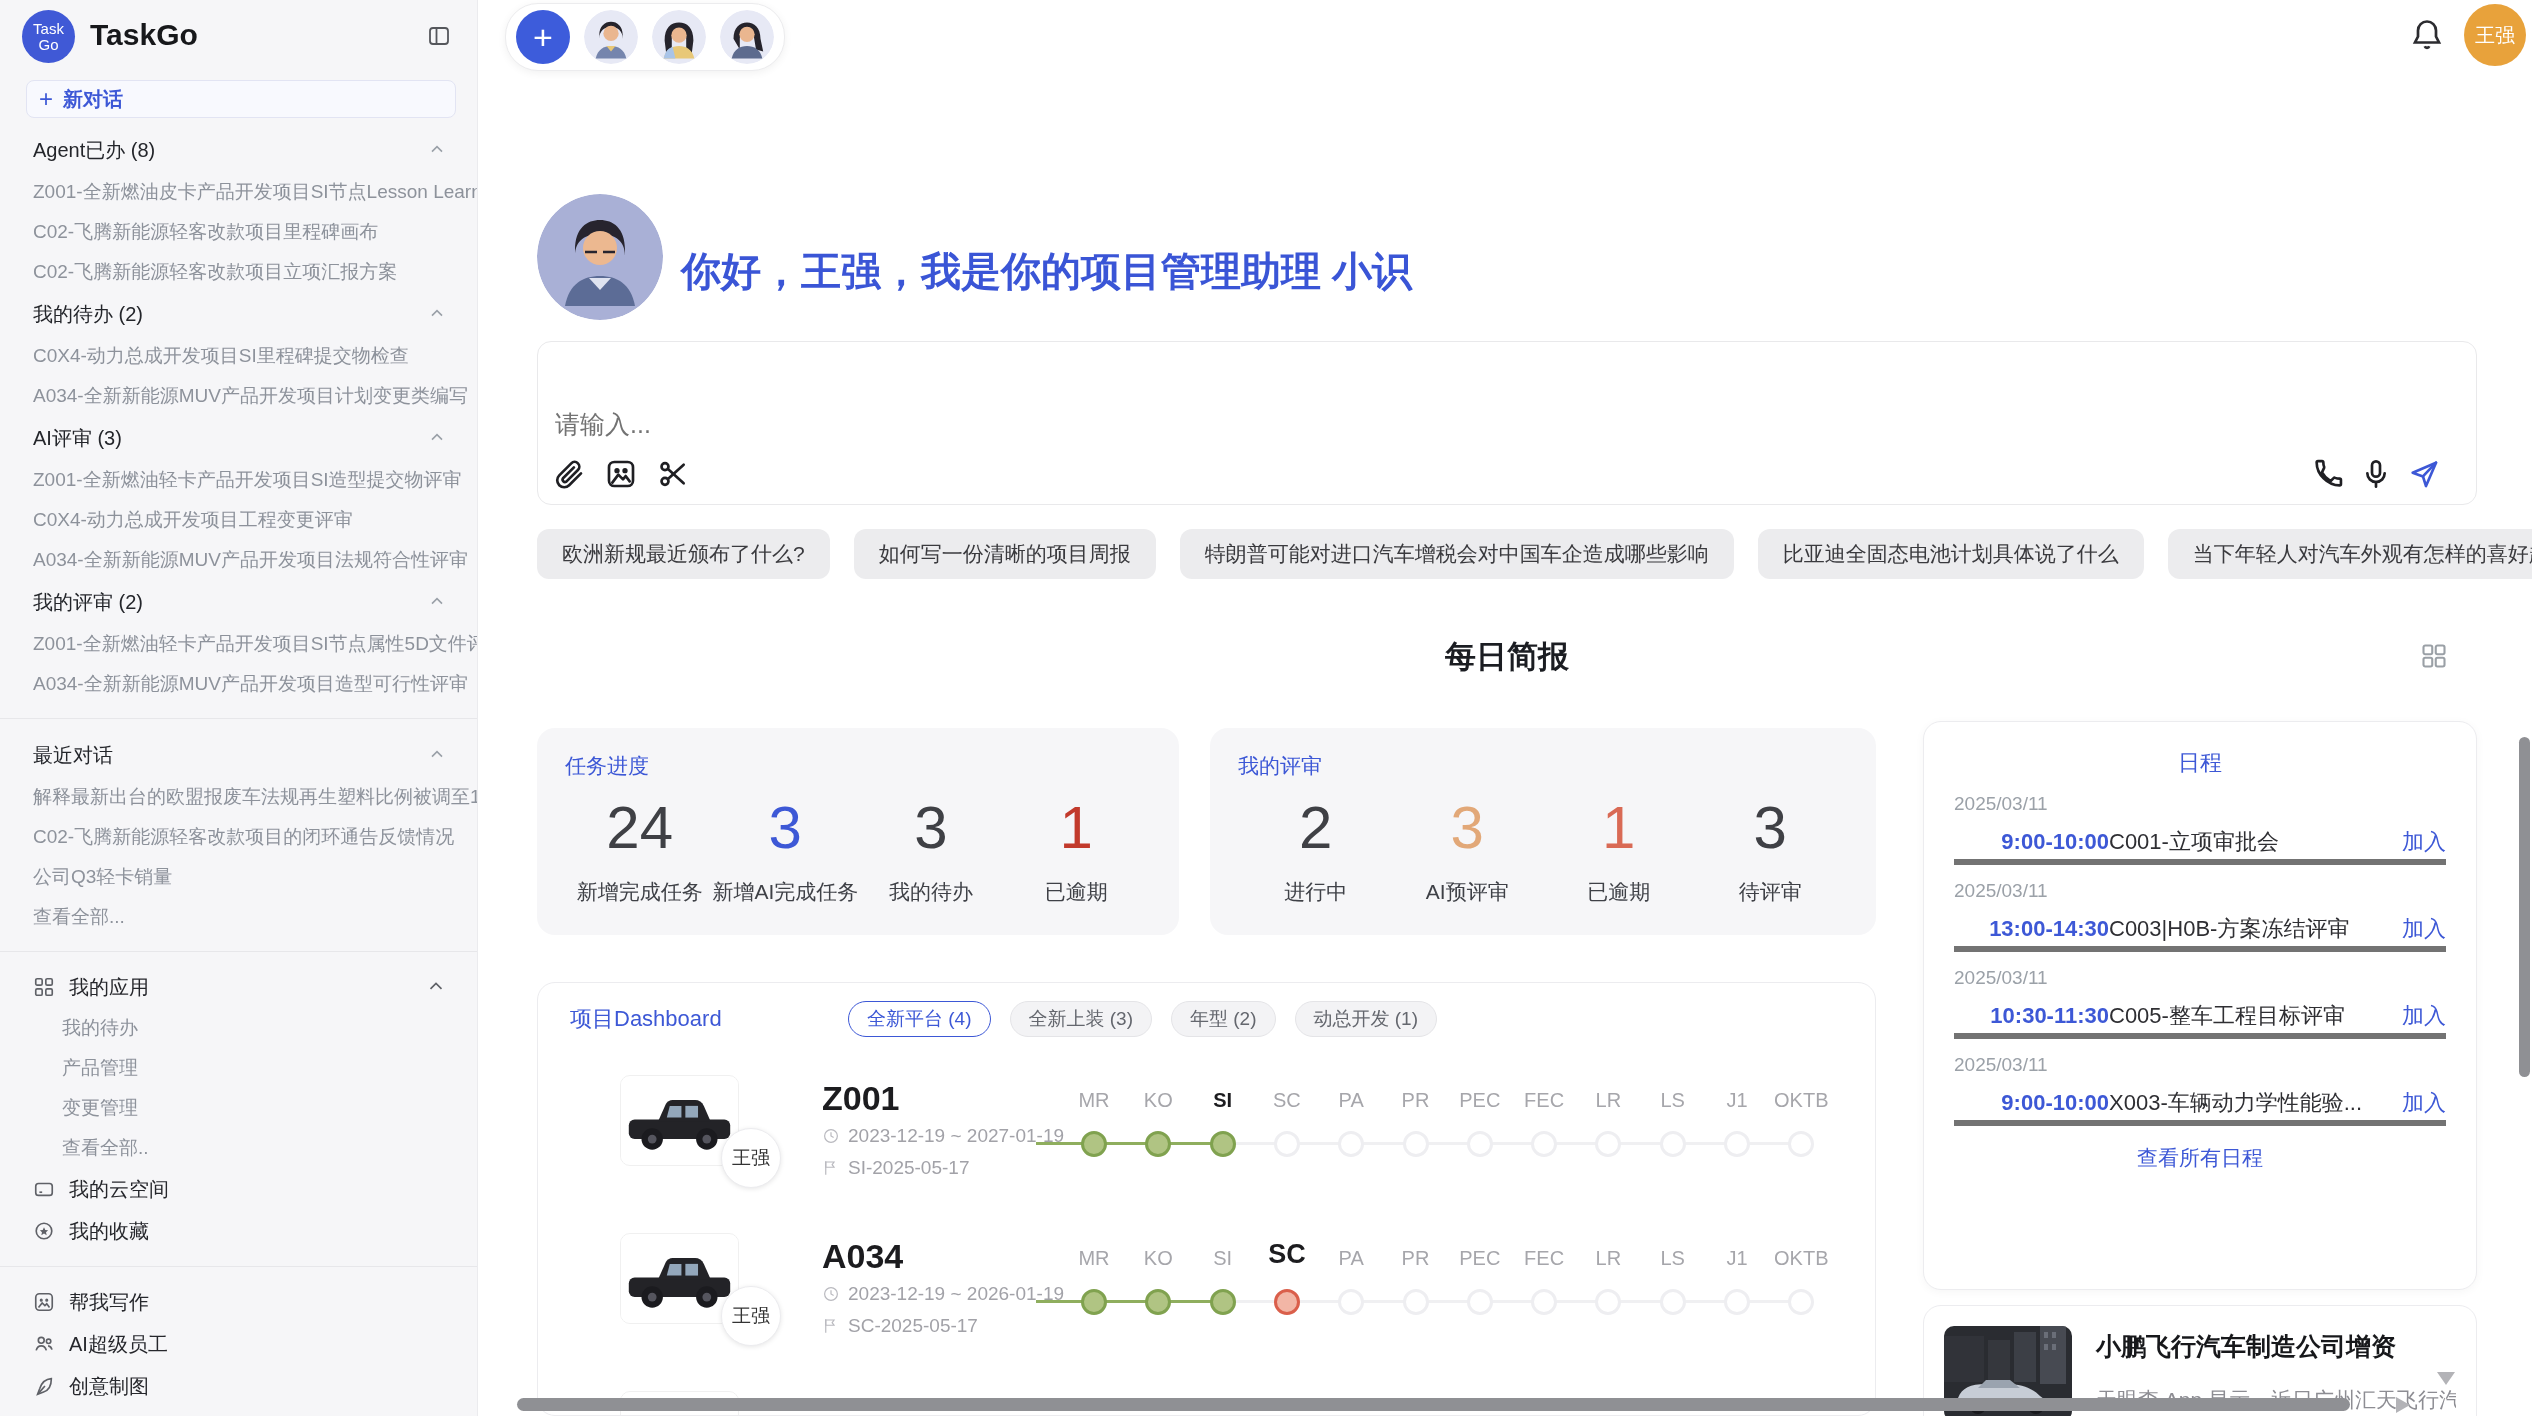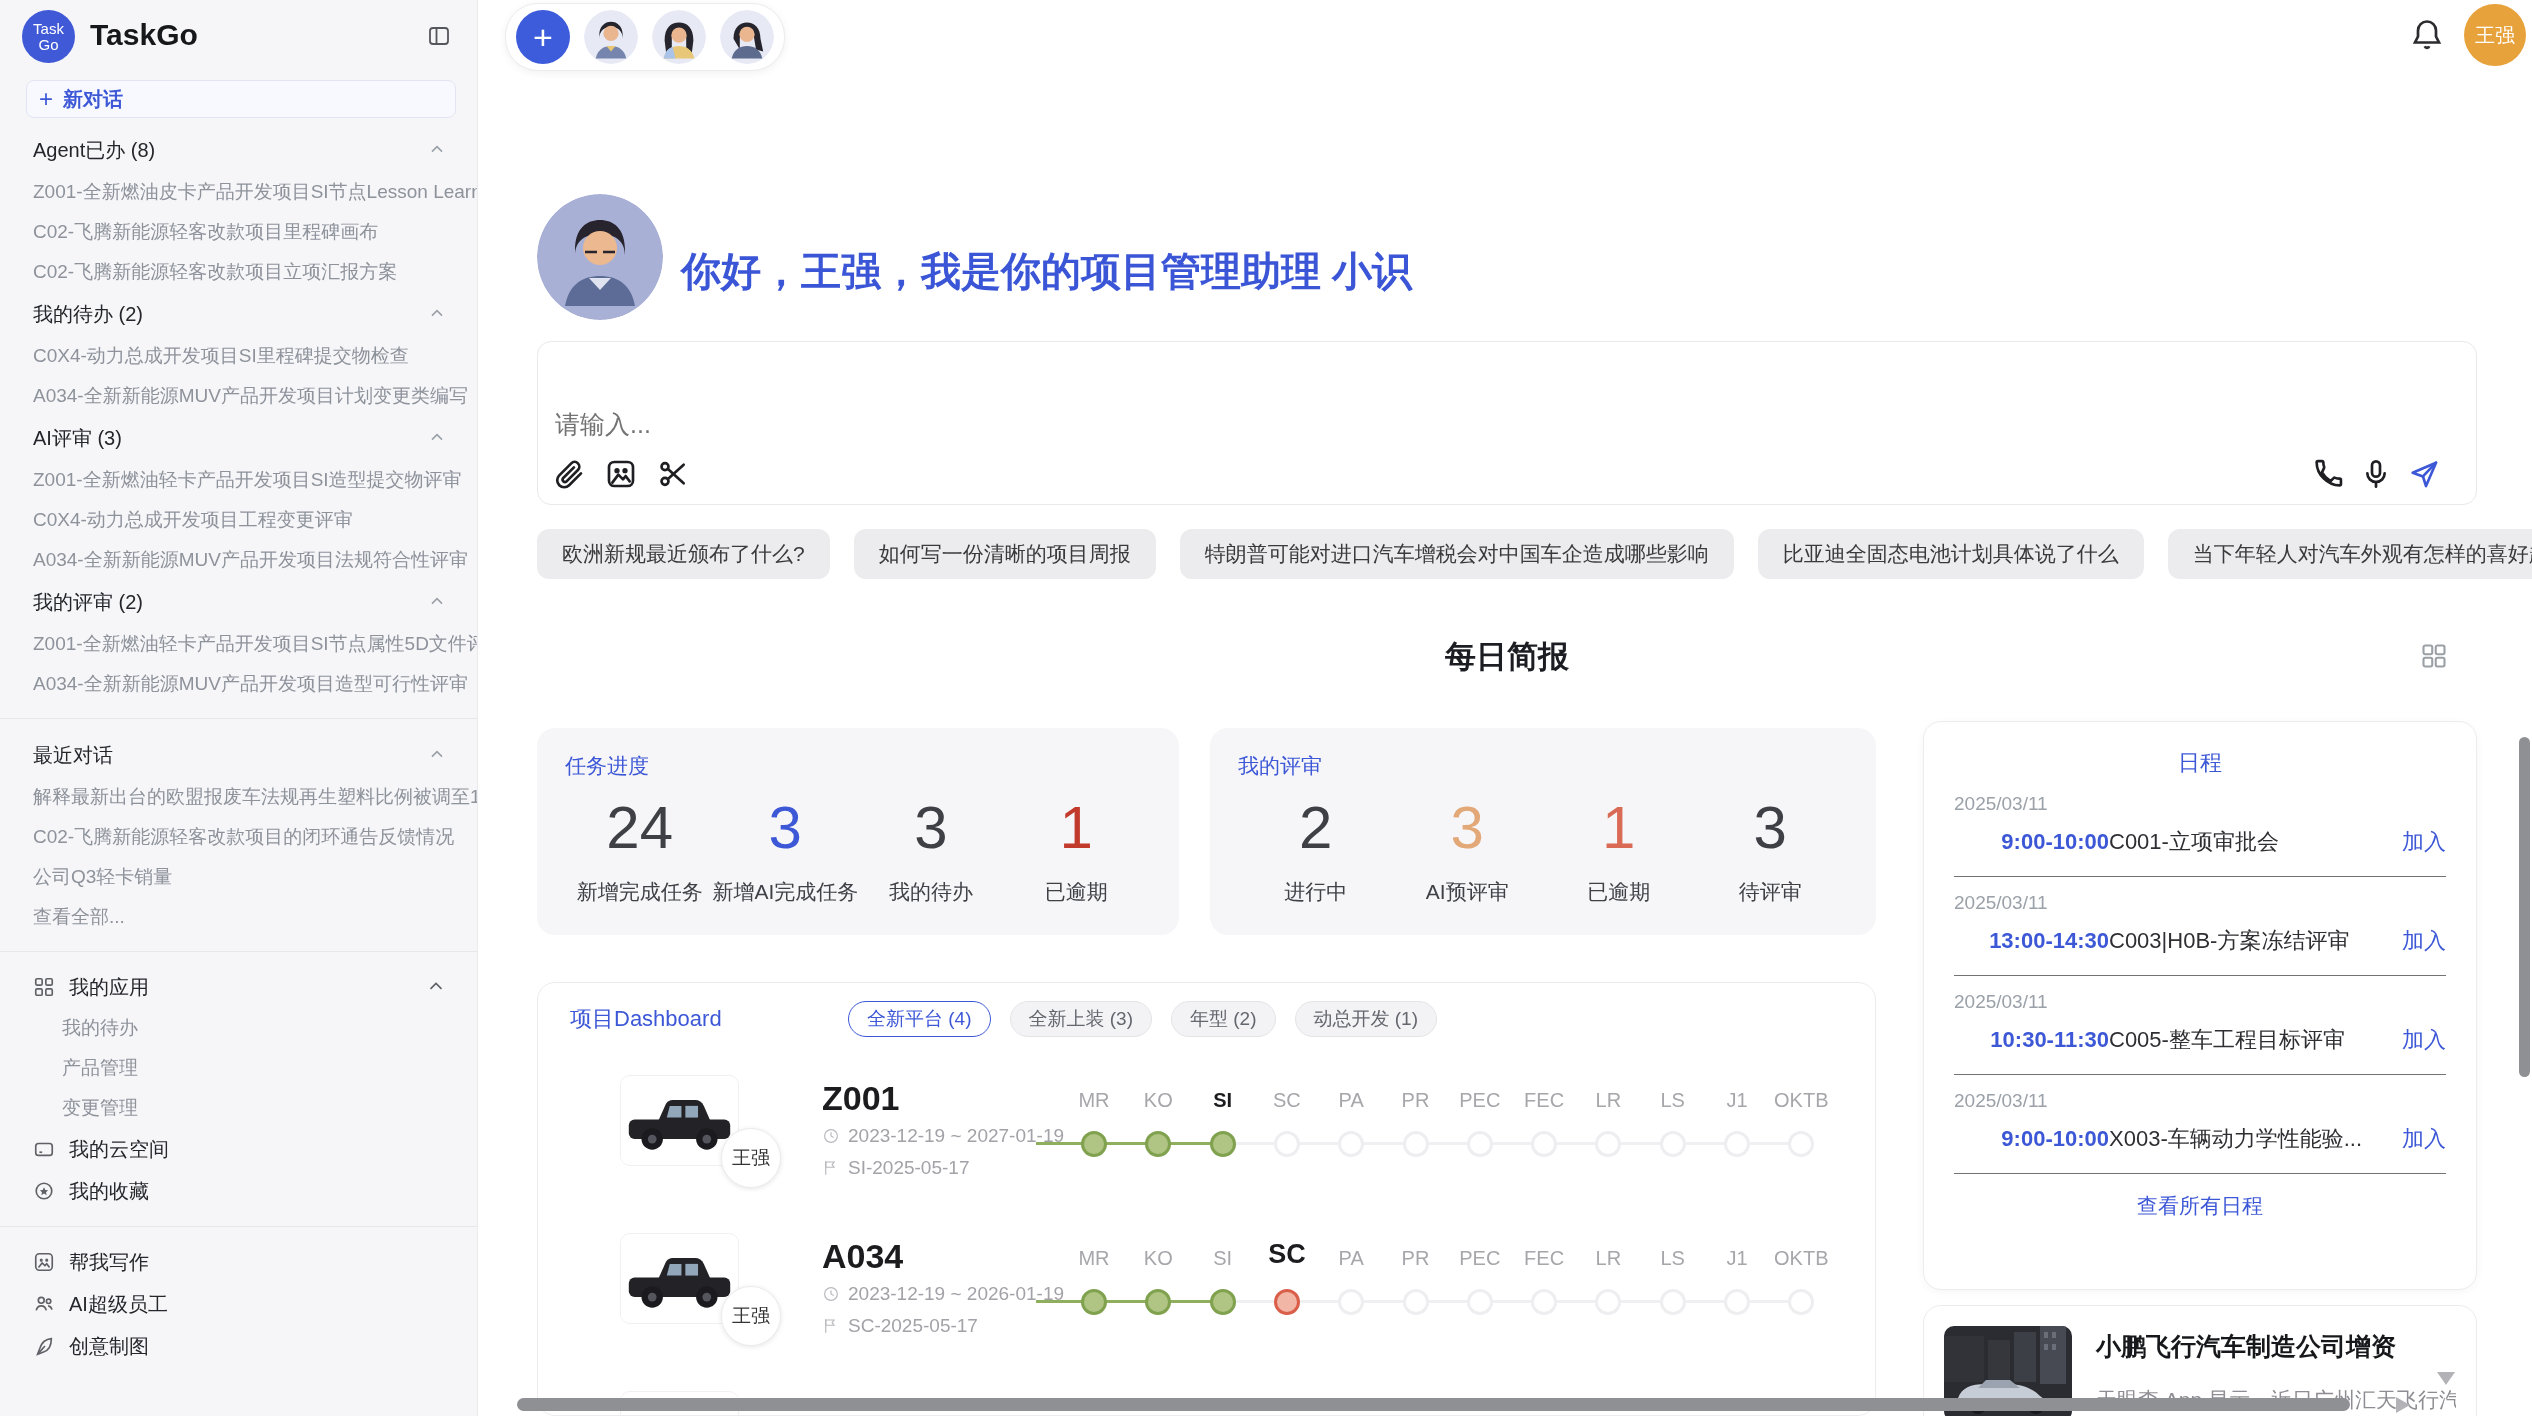--- a/index.html
+++ b/index.html
@@ -82,21 +82,21 @@
   .ms-label.big{font-size:27px;top:6px;}
   .ms-dot{position:absolute;top:56px;width:26px;height:26px;border-radius:50%;box-sizing:border-box;background:#fff;border:3px solid #eeeef1;}
   .ms-dot.done{background:#b0c483;border-color:#80a24f;}
   .ms-dot.overdue{background:#f2b6a6;border-color:#da5f4b;}
   .ms-line{position:absolute;top:67px;height:3px;background:#f0f0f2;}
   .ms-line.done{background:#8fae5e;}
   
   .sched-card{position:absolute;left:1923px;top:721px;width:554px;height:569px;border:1px solid #ececef;border-radius:18px;background:#fff;box-sizing:border-box;box-shadow:0 2px 10px rgba(0,0,0,.04);}
   .sched-title{text-align:center;padding-top:26px;font-size:22px;color:#3d58d6;}
   .sched-list{padding:0 30px;}
-  .sch-entry{padding:15px 0 19px;border-bottom:1px solid #737373;}
+  .sch-entry{padding:15px 0 2px;border-bottom:6px solid #737373;}
   .sch-date{font-size:19px;color:#9ba1a8;margin-bottom:12px;}
   .sch-row{display:flex;align-items:center;}
   .sch-time{width:155px;font-size:22px;font-weight:bold;color:#3d58d6;white-space:nowrap;text-align:right;}
   .sch-title{flex:1;font-size:22px;color:#2f2f33;white-space:nowrap;overflow:hidden;}
   .sch-join{font-size:22px;color:#3d58d6;cursor:pointer;margin-left:12px;}
   .sched-footer{text-align:center;margin-top:18px;font-size:21px;color:#3d58d6;cursor:pointer;}
   
   .news-card{position:absolute;left:1923px;top:1305px;width:554px;height:150px;border:1px solid #ececef;border-radius:18px;background:#fff;box-sizing:border-box;}
   .news-img{position:absolute;left:20px;top:20px;width:128px;height:95px;border-radius:10px;overflow:hidden;}
   .news-img svg{width:100%;height:100%;}
@@ -209,20 +209,21 @@
       </svg>
       <span class="grow">我的应用</span>
       <svg class="chev" viewBox="0 0 24 24">
           <polyline points="6,14 12,8 18,14"></polyline>
         </svg>
     </div>
     <div id="sb-app-items">
         <div class="sb-item sub">我的待办</div>
         <div class="sb-item sub">产品管理</div>
         <div class="sb-item sub">变更管理</div>
+        <div class="sb-item sub">查看全部..</div>
       </div>
 
     <div class="sb-row">
       <svg viewBox="0 0 24 24">
         <rect x="3" y="6" width="18" height="13" rx="3"></rect>
           <line x1="7" y1="15.5" x2="10" y2="15.5"></line>
       </svg>
       <span class="grow">我的云空间</span>
     </div>
     <div class="sb-row">

